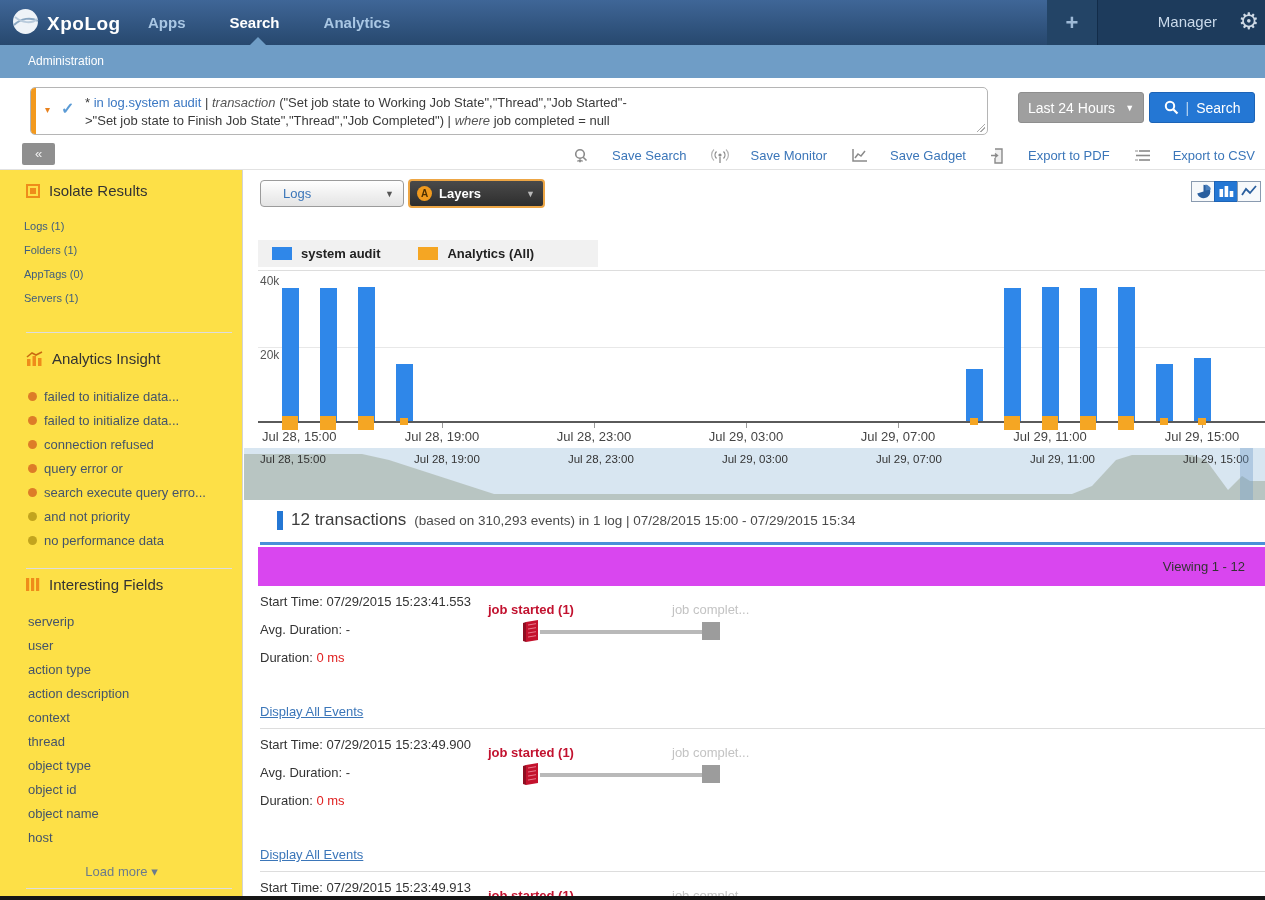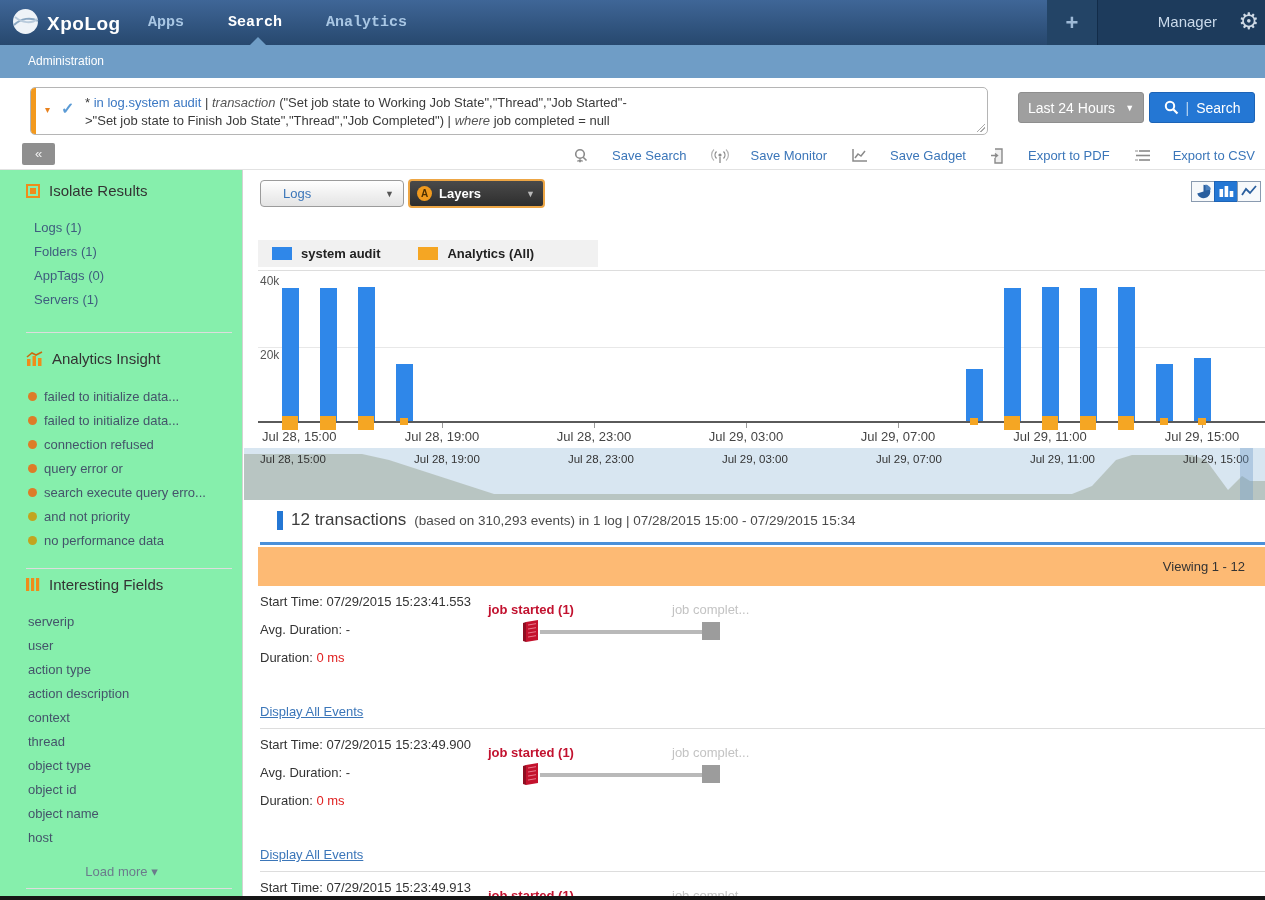--- a/index.html
+++ b/index.html
@@ -10,21 +10,21 @@
   .navbar { position:absolute; left:0; top:0; width:1265px; height:45px;
     background:linear-gradient(#3f6697,#27486e); }
   .nav-right { position:absolute; right:0; top:0; width:168px; height:45px; background:#1d3b5c; }
   .nav-plus-block { position:absolute; right:168px; top:0; width:50px; height:45px; background:#234466;
     display:flex; align-items:center; justify-content:center; }
   .plus { color:#9db9d6; font-size:22px; font-weight:bold; cursor:default; }
   .nav-divider { position:absolute; right:167px; top:0; width:1px; height:45px; background:#122c49; }
   .brand { position:absolute; left:12px; top:8px; display:flex; align-items:flex-end; gap:8px; }
   .globe { width:27px; height:27px; }
   .brand-name { color:#fff; font-size:19px; font-weight:bold; letter-spacing:.5px; }
-  .nav-tabs { position:absolute; left:148px; top:0; height:45px; display:flex; align-items:center; gap:44px;font-family:Liberation Mono, monospace; }
+  .nav-tabs { position:absolute; left:148px; top:0; height:45px; display:flex; align-items:center; gap:44px; }
   .nav-tab { color:#a9c7e4; font-size:15px; font-weight:bold; cursor:pointer; }
   .nav-tab.active { color:#fff; }
   .manager { position:absolute; right:48px; top:13px; color:#c9d9ea; font-size:15px; }
   .gear { position:absolute; right:6px; top:8px; color:#cdd8e4; font-size:23px; }
 
   
   .breadcrumb { position:absolute; left:0; top:45px; width:1265px; height:33px; background:#6f9dc6; }
   .breadcrumb-label { position:absolute; left:28px; top:9px; color:#fff; font-size:12px; }
   .nav-arrow { position:absolute; left:250px; top:-8px; width:0; height:0;
     border-left:8px solid transparent; border-right:8px solid transparent; border-bottom:8px solid #6f9dc6; }
@@ -53,25 +53,25 @@
 
   
   .action-bar { position:absolute; left:0; top:141px; width:1265px; height:29px; background:#fff; border-bottom:1px solid #e2e2e2; }
   .collapse-btn { position:absolute; left:22px; top:2px; width:33px; height:22px; background:#8f8f8f;
     border-radius:2px; color:#f2f2f2; font-size:13px; text-align:center; line-height:21px; cursor:pointer; }
   .action-links { position:absolute; right:10px; top:0; height:29px; display:flex; align-items:center; gap:24px; }
   .action-link { display:flex; align-items:center; gap:22px; color:#3b76b9; font-size:13px; cursor:pointer; }
   .action-link svg { display:block; }
 
   
-  .sidebar { position:absolute; left:0; top:170px; width:243px; height:730px; background:#86efac; border-right:1px solid #d3d3d3; }
+  .sidebar { position:absolute; left:0; top:170px; width:243px; height:730px; background:#fde047; border-right:1px solid #d3d3d3; }
   .side-header { position:absolute; left:26px; display:flex; align-items:center; gap:9px; font-size:15px; color:#333; }
   .iso-icon { width:14px; height:14px; border:2px solid #ef8c1a; display:flex; align-items:center; justify-content:center; }
   .iso-icon span { width:6px; height:6px; background:#ef8c1a; display:block; }
-  .side-link { position:absolute; left:34px; font-size:13px; color:#3f5d7e; cursor:pointer; }
+  .side-link { position:absolute; left:24px; font-size:11px; color:#3f5d7e; cursor:pointer; }
   .side-divider { position:absolute; left:26px; width:206px; height:1px; background:#ddd; }
   .insight-item { position:absolute; left:28px; display:flex; align-items:center; gap:7px; font-size:13px; color:#44546a; cursor:pointer; }
   .bullet { width:9px; height:9px; border-radius:50%; flex:0 0 auto; }
   .field-item { position:absolute; left:28px; font-size:13px; color:#44546a; cursor:pointer; }
   .load-more { position:absolute; left:0; width:243px; text-align:center; color:#6b7b8c; font-size:13px; cursor:pointer; }
 
   
   .main { position:absolute; left:244px; top:170px; width:1021px; height:730px; background:#fff; overflow:hidden; }
 
   .dd-logs { position:absolute; left:16px; top:10px; width:144px; height:27px;
@@ -111,21 +111,21 @@
   .scrub-area { position:absolute; left:0; top:0; }
   .scrub-labels { position:absolute; left:0; top:5px; width:1021px; display:flex; justify-content:space-between; padding:0 16px; }
   .scrub-label { font-size:11.5px; color:#333; white-space:nowrap; }
   .scrub-handle { position:absolute; left:996px; top:0; width:13px; height:52px; background:rgba(110,155,200,.38); }
 
   .results-header { position:absolute; left:33px; top:340px; display:flex; align-items:center; gap:8px; }
   .results-bar { width:6px; height:19px; background:#2477d4; align-self:center; }
   .results-title { font-size:17px; color:#3c3c3c; }
   .results-details { font-size:13.5px; color:#4a4a4a; }
   .results-underline { position:absolute; left:16px; right:0; top:372px; height:3px; background:#4a90d9; }
-  .viewing-strip { position:absolute; left:14px; right:0; top:377px; height:39px; background:#fdba74; }
+  .viewing-strip { position:absolute; left:14px; right:0; top:377px; height:39px; background:#d946ef; }
   .viewing-text { position:absolute; right:20px; top:12px; font-size:13px; color:#333; }
 
   .entries { position:absolute; left:0; top:416px; width:1021px; }
   .entry { position:relative; width:1021px; height:143px; }
   .entry-divider { position:absolute; left:16px; right:0; bottom:0; height:1px; background:#ddd; }
   .t-row { position:absolute; left:16px; font-size:13px; color:#333; }
   .t-red { color:#e02222; }
   .flow-start-label { position:absolute; left:244px; top:16px; font-size:13px; font-weight:bold; color:#c2122f; }
   .flow-end-label { position:absolute; left:428px; top:16px; font-size:13px; color:#c3c3c3; }
   .flow-line { position:absolute; left:296px; top:44px; width:166px; height:4px; background:#b9b9b9; }

